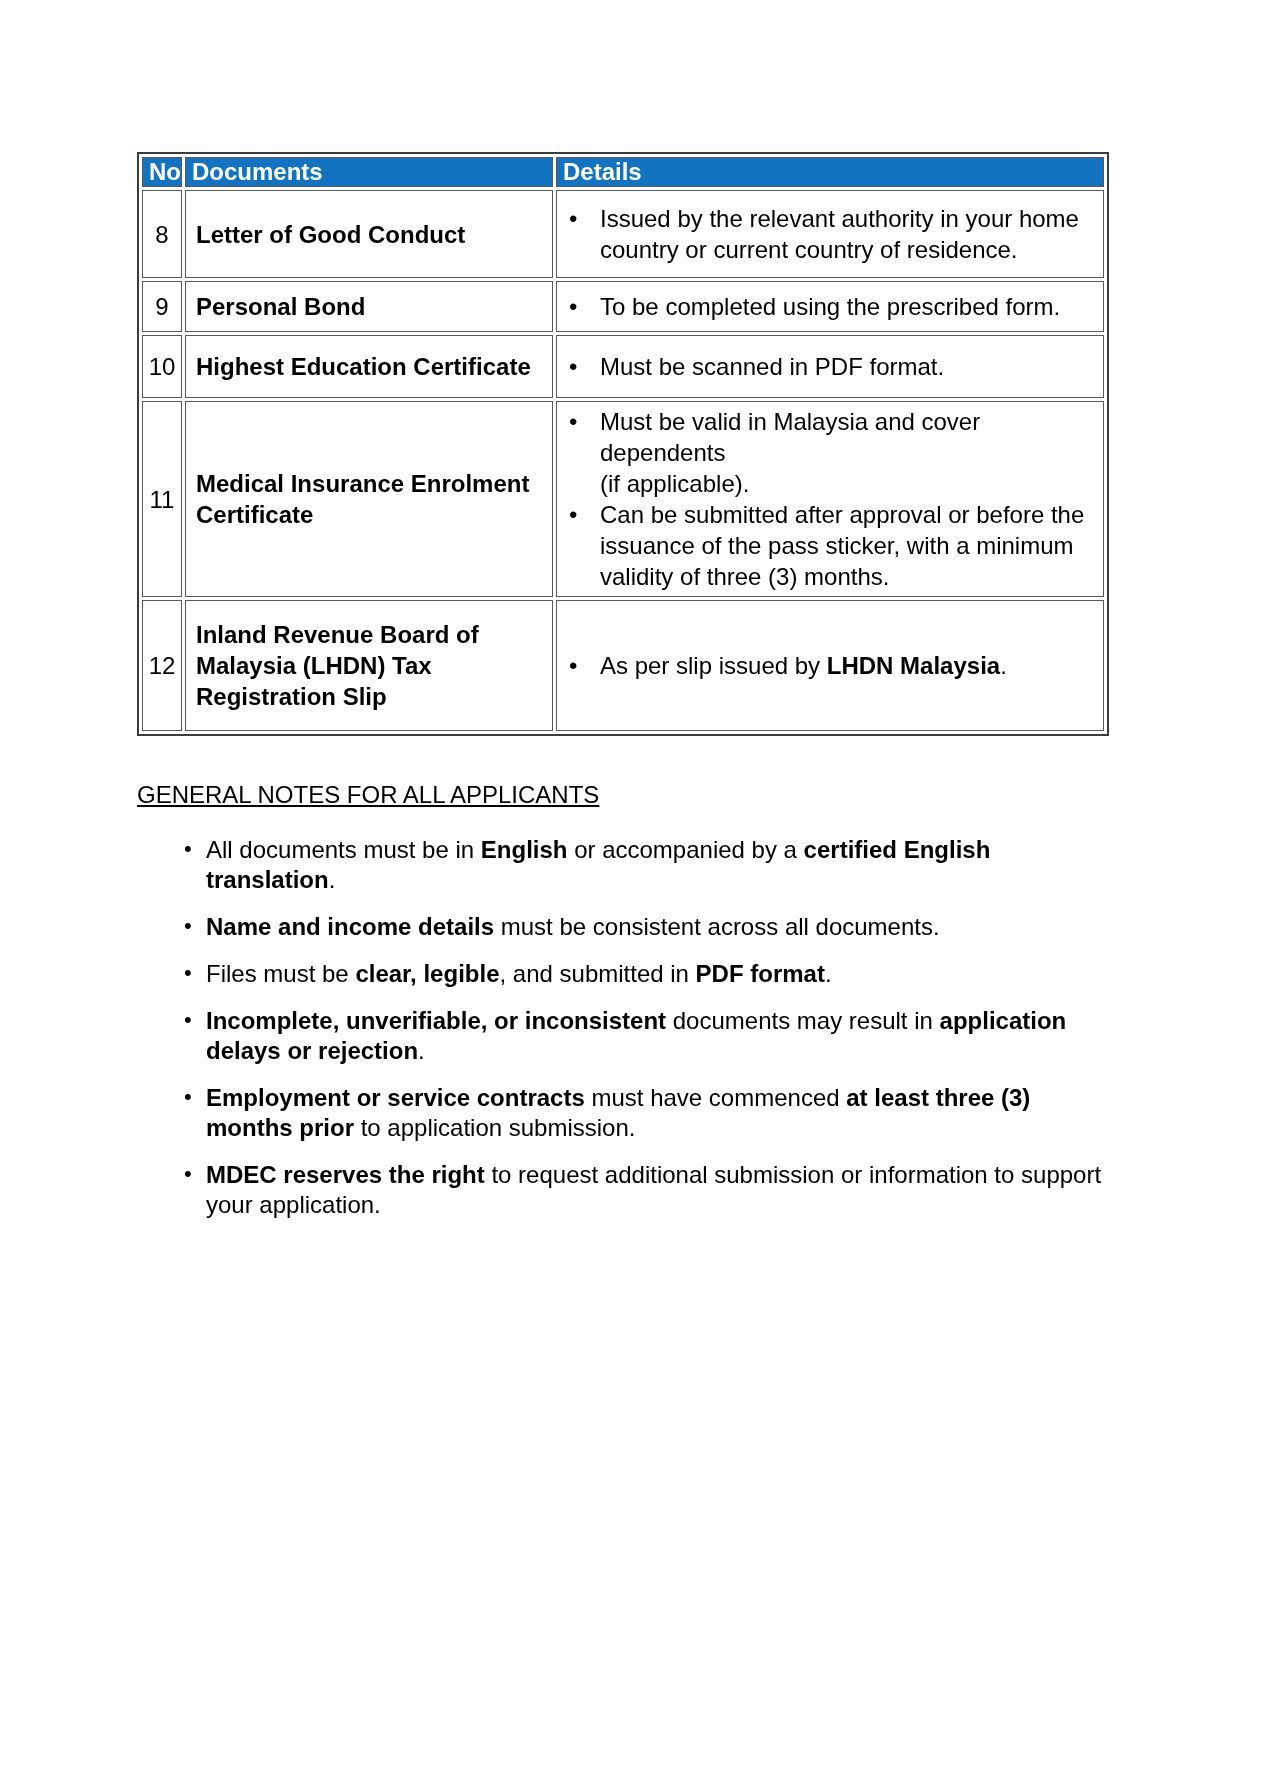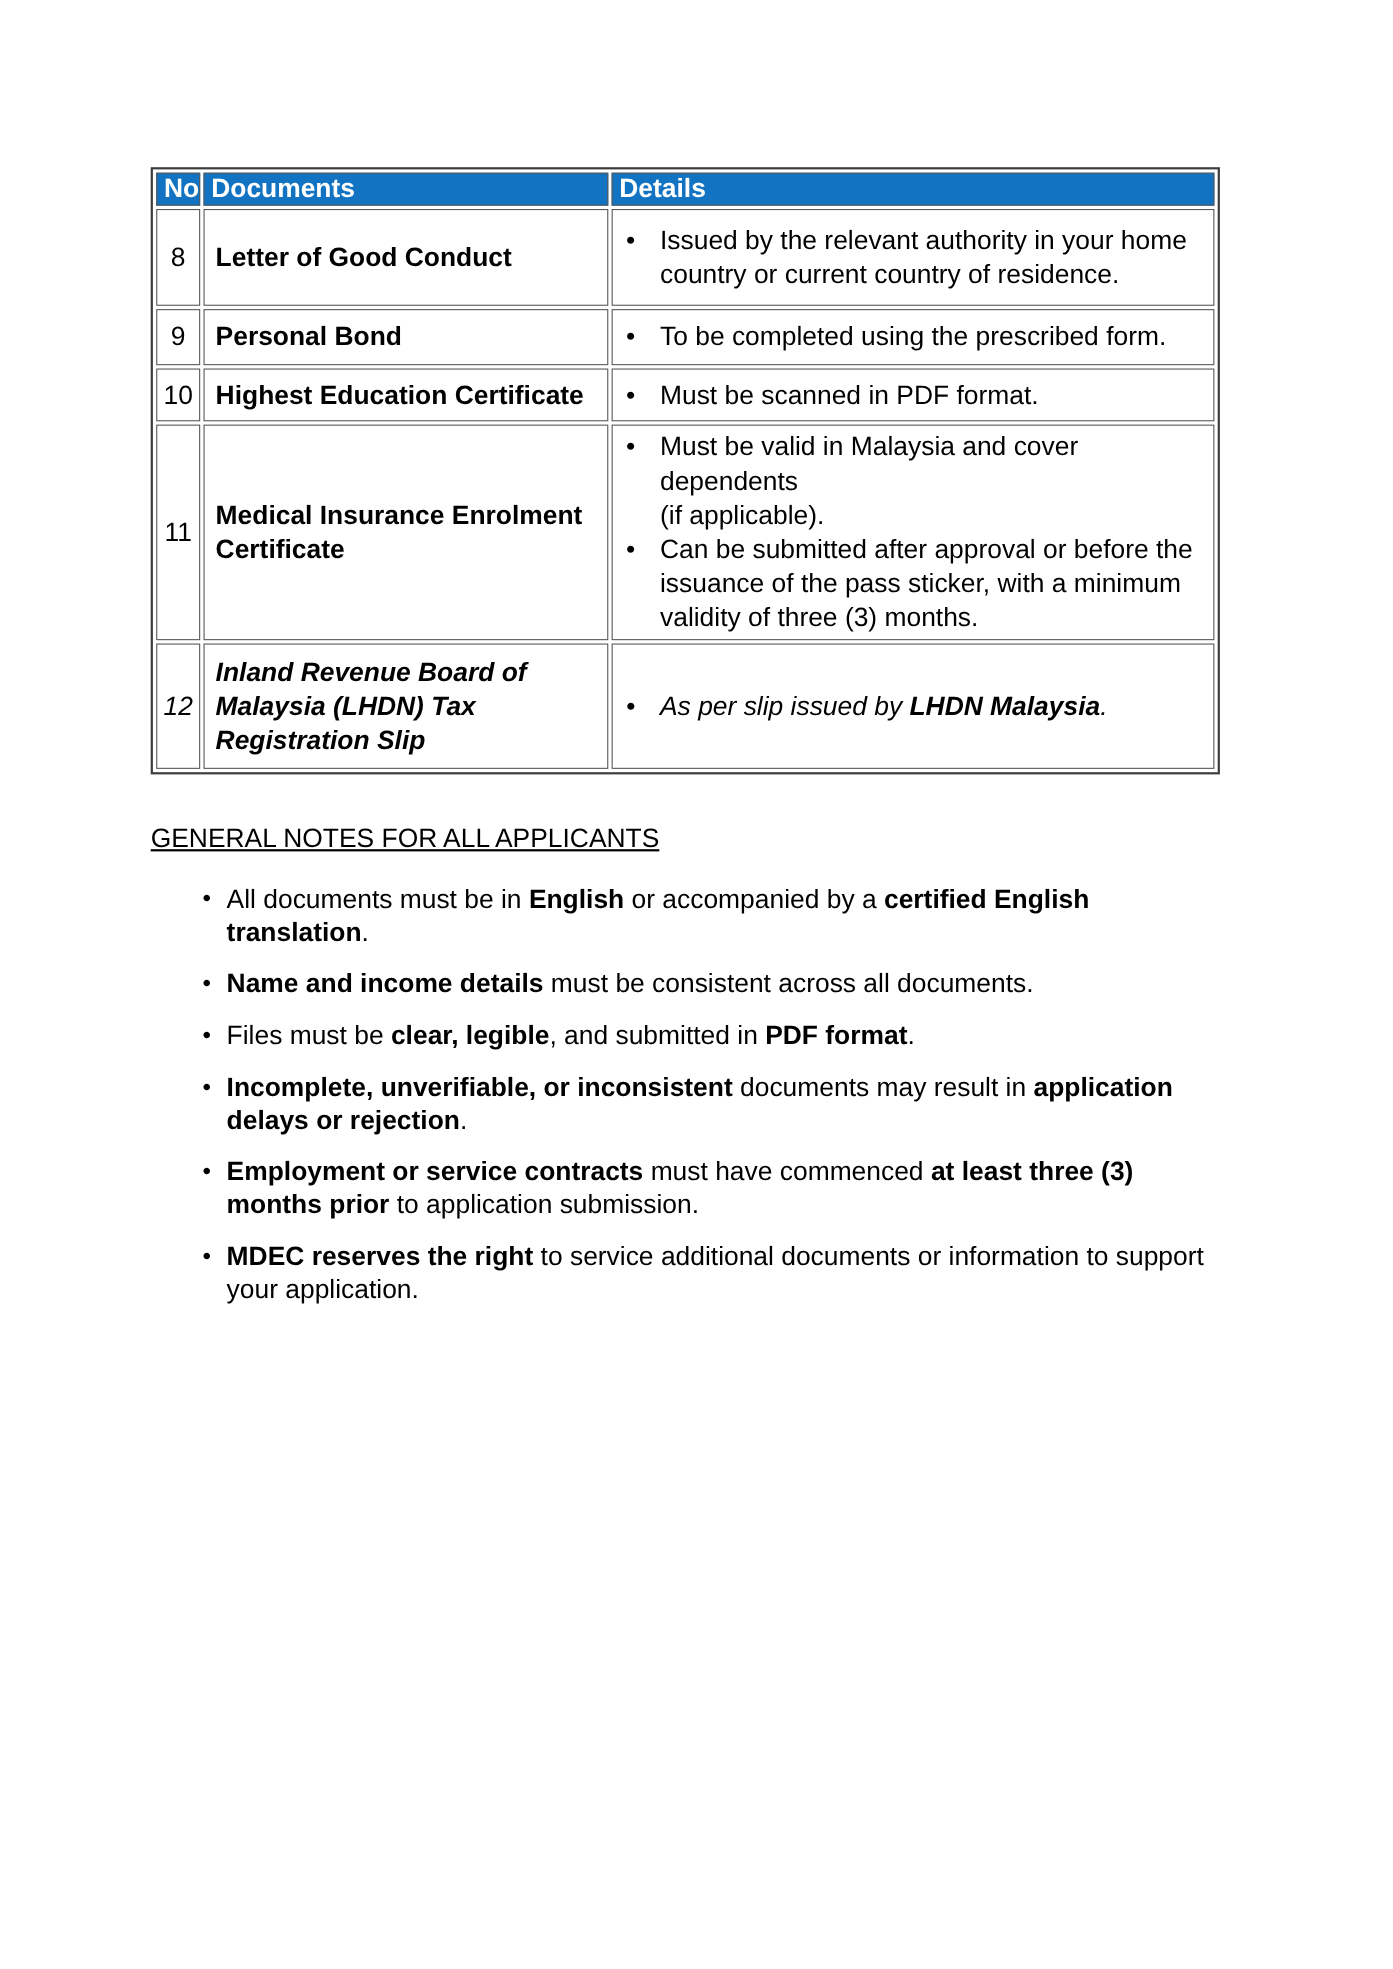--- a/index.html
+++ b/index.html
@@ -39,23 +39,23 @@
     padding: 0 0 0 6px;
   }
   col.c-no  { width: 40px; }
   col.c-doc { width: 368px; }
   col.c-det { width: 548px; }
   td.cell-no  { text-align: center; padding: 0 2px; }
   td.cell-doc { font-weight: bold; padding: 2px 8px 2px 10px; margin-top: 32px; }
   td.cell-det { padding: 4px 6px 4px 0; }
   tbody tr:nth-child(1) td { height: 88px; }
   tbody tr:nth-child(2) td { height: 51px; }
-  tbody tr:nth-child(3) td { height: 48px; }
+  tbody tr:nth-child(3) td { height: 63px; }
   tbody tr:nth-child(4) td { height: 163px; }
-  tbody tr:nth-child(5) td { height: 114px; font-style: italic; }
+  tbody tr:nth-child(5) td { height: 131px; }
   ul.det-list { list-style: none; margin: 0; padding: 0; }
   ul.det-list li { position: relative; padding-left: 43px; }
   ul.det-list li::before {
     content: "\2022";
     position: absolute; left: 12px; top: 0;
   }
 
   
   .notes { margin-top: 44px; width: 1060px; }
   .notes-heading {
@@ -150,18 +150,18 @@
     </table>
 
     <div class="notes">
       <div class="notes-heading">GENERAL NOTES FOR ALL APPLICANTS</div>
       <ul id="notes-list" class="notes-list">
           <li><span>All documents must be in </span><b>English</b><span> or accompanied by a </span><b>certified English</b><br><b>translation</b><span>.</span></li>
           <li><b>Name and income details</b><span> must be consistent across all documents.</span></li>
           <li><span>Files must be </span><b>clear, legible</b><span>, and submitted in </span><b>PDF format</b><span>.</span></li>
           <li><b>Incomplete, unverifiable, or inconsistent</b><span> documents may result in </span><b>application</b><br><b>delays or rejection</b><span>.</span></li>
           <li><b>Employment or service contracts</b><span> must have commenced </span><b>at least three (3)</b><br><b>months prior</b><span> to application submission.</span></li>
-          <li><b>MDEC reserves the right</b><span> to service additional documents or information to support</span><br><span>your application.</span></li>
+          <li><b>MDEC reserves the right</b><span> to request additional submission or information to support</span><br><span>your application.</span></li>
         </ul>
     </div>
 
   </div>
 </div>
 
 </body></html>

